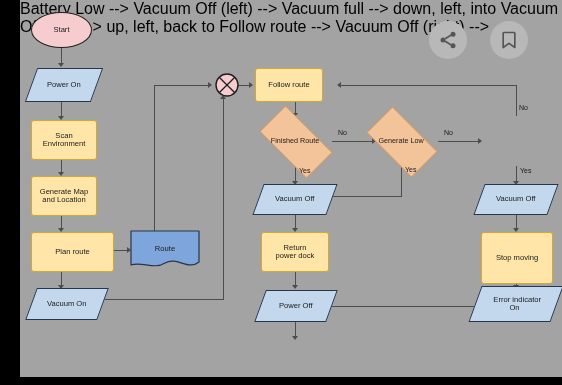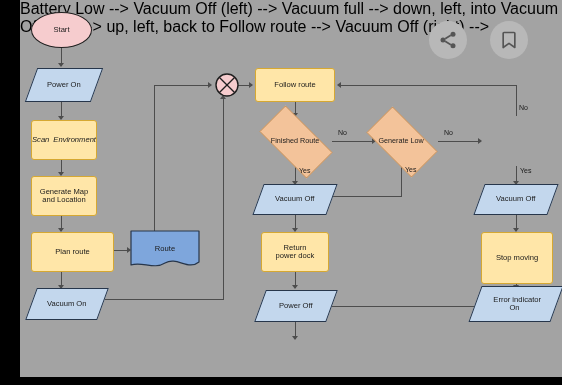--- a/index.html
+++ b/index.html
@@ -198,21 +198,21 @@
     <div class="node term" style="left:11px;top:12px;width:61px;height:36px;">
       <span class="lbl">Start</span>
     </div>
 
     
     <div class="node para" style="left:11px;top:68px;width:66px;height:34px;">
       <span class="lbl">Power On</span>
     </div>
 
     
-    <div class="node proc" style="left:11px;top:120px;width:66px;height:40px;flex-direction:row;font-style:italic;">
+    <div class="node proc" style="left:11px;top:120px;width:66px;height:40px;flex-direction:column;">
       <span class="lbl">Scan</span>
       <span class="lbl">Environment</span>
     </div>
 
     
     <div class="node proc" style="left:11px;top:176px;width:66px;height:40px;flex-direction:column;">
       <span class="lbl">Generate Map</span>
       <span class="lbl">and Location</span>
     </div>
 
@@ -237,21 +237,21 @@
     
     <div class="junction" style="left:192px;top:70px;width:30px;height:30px;">
       <svg width="30" height="30" viewBox="0 0 30 30">
         <circle cx="15" cy="15" r="11" fill="#f6ccce" stroke="#1f1f1f" stroke-width="1.4"></circle>
         <line x1="7.2" y1="7.2" x2="22.8" y2="22.8" stroke="#1f1f1f" stroke-width="1.3"></line>
         <line x1="22.8" y1="7.2" x2="7.2" y2="22.8" stroke="#1f1f1f" stroke-width="1.3"></line>
       </svg>
     </div>
 
     
-    <div class="node proc" style="left:235px;top:68px;width:80px;height:34px;">
+    <div class="node proc" style="left:235px;top:68px;width:68px;height:34px;">
       <span class="lbl">Follow route</span>
     </div>
 
     
     <div class="node dec" style="left:229px;top:116px;width:92px;height:50px;">
       <span class="dshape"></span>
       <span class="lbl">Finished Route</span>
     </div>
 
     

